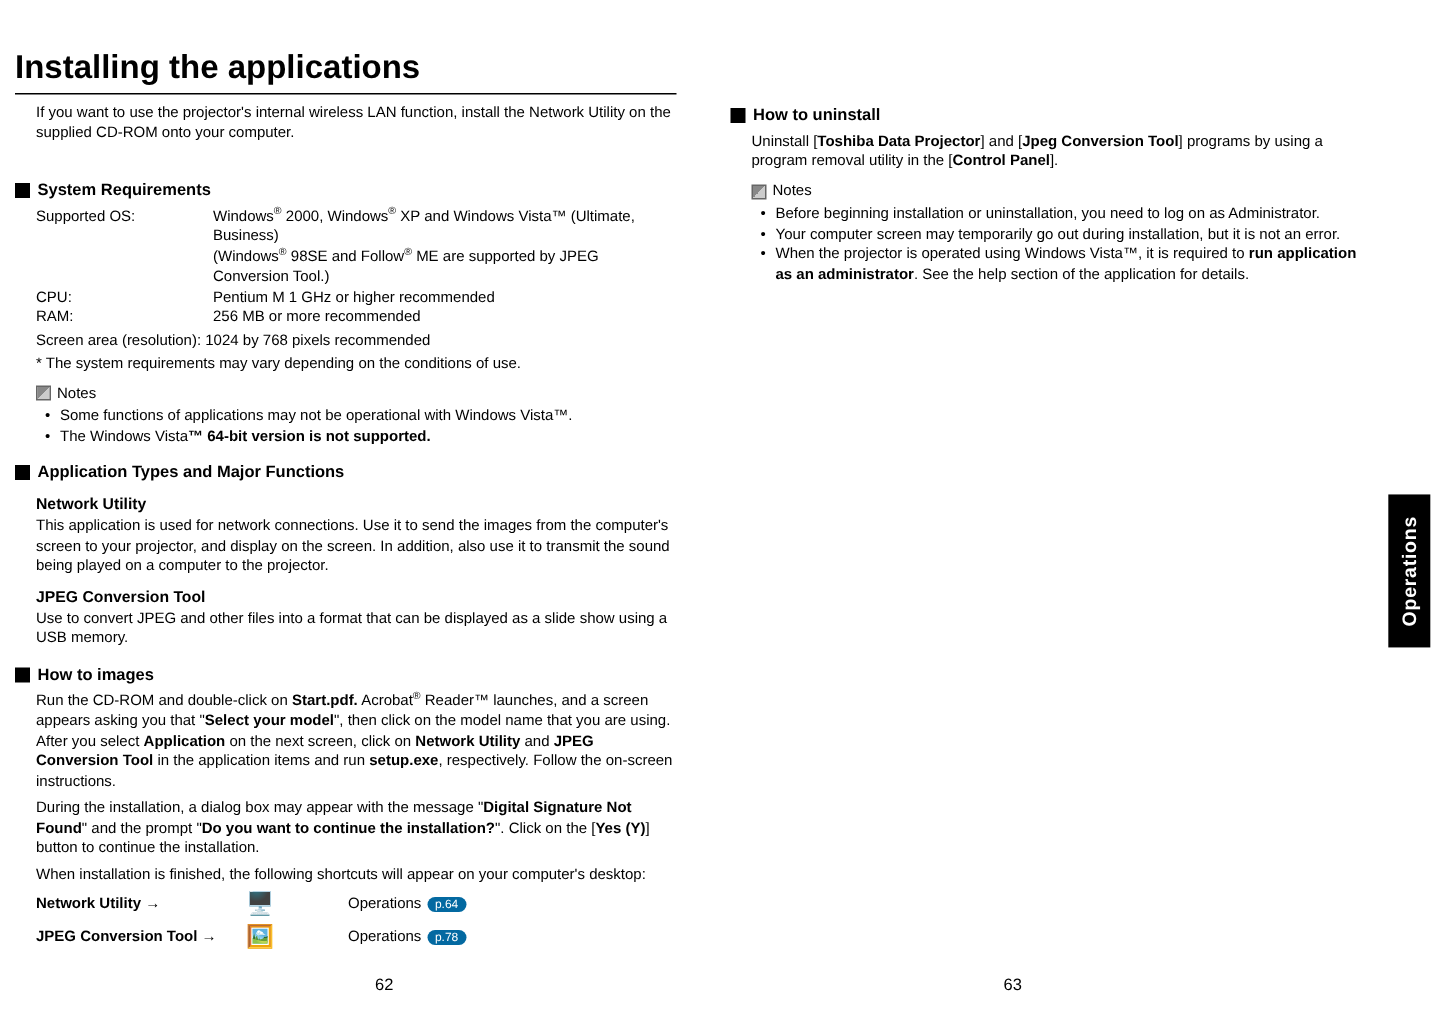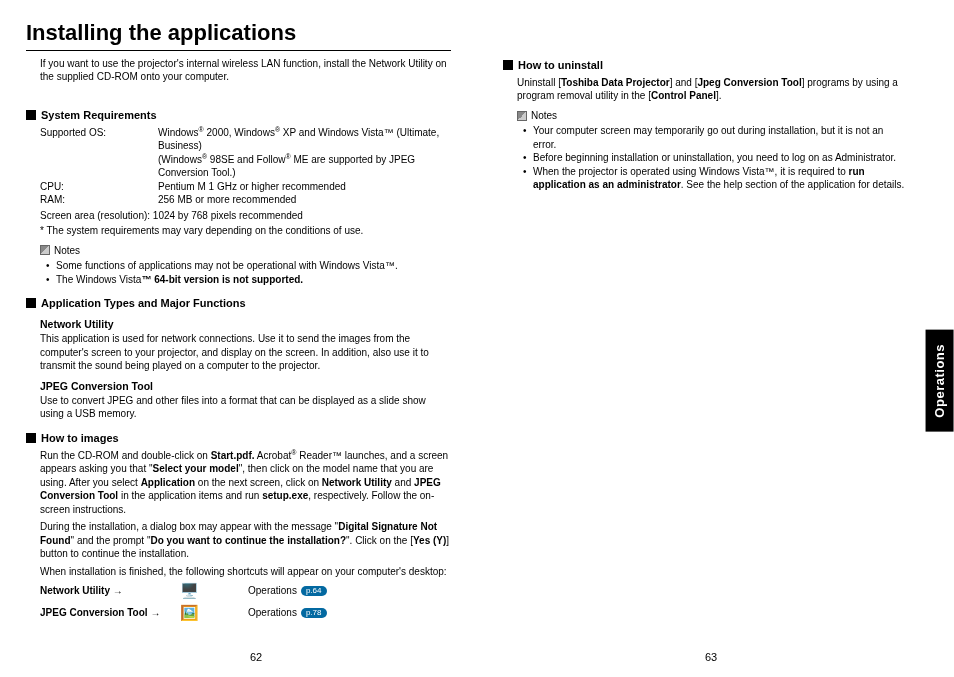--- a/index.html
+++ b/index.html
@@ -1,16 +1,16 @@
 <!DOCTYPE html>
 <html><head>
 <meta charset="utf-8">
 <style>
 body{margin:0;font-family:Arial,Helvetica,sans-serif;background:#fff;color:#000;width:954px;height:677px;position:relative;font-size:10px;line-height:1.35}
-.page{position:absolute;top:0;padding:18px 26px 0 26px;box-sizing:border-box}
+.page{position:absolute;top:12px;padding:18px 26px 0 10px;box-sizing:border-box}
 .left{left:0;width:477px}
 .right{left:477px;width:455px}
 h1{font-size:22px;font-weight:bold;margin:0 0 4px 0;border-bottom:1.5px solid #000;padding-bottom:2px}
 .intro{margin:6px 0 24px 14px}
 h2{font-size:11px;font-weight:bold;margin:10px 0 3px 0;display:flex;align-items:center;gap:5px}
 h2::before{content:"";display:inline-block;width:10px;height:10px;background:#000}
 .sec-body{margin-left:14px}
 .req-row{display:flex;margin:0}
 .req-label{width:118px;flex-shrink:0}
 .req-val{flex:1}
@@ -25,21 +25,21 @@
 .para{margin:0 0 4px 0}
 .shortcut-row{display:flex;align-items:center;margin:4px 0}
 .sc-label{width:140px;font-weight:bold}
 .sc-icon{width:18px;height:18px;margin-right:50px;display:inline-block;font-size:15px;line-height:18px;text-align:center}
 .sc-op{display:flex;align-items:center;gap:4px}
 .pill{background:#0369a1;color:#fff;border-radius:7px;padding:0 5px;font-size:8px;font-weight:normal}
 sup{font-size:7px;vertical-align:super;line-height:0}
 .tab{position:absolute;right:0;top:330px;background:#000;color:#fff;padding:14px 5px;font-weight:bold;font-size:13px;writing-mode:vertical-rl;transform:rotate(180deg);letter-spacing:.5px}
 .pgnum{position:absolute;bottom:12px;font-size:11px}
 .pn-left{left:250px}
-.pn-right{left:705px}
+.pn-right{left:669px}
 </style>
 </head>
 <body>
 
 <div class="page left">
   <h1>Installing the applications</h1>
   <div class="intro">If you want to use the projector's internal wireless LAN function, install the Network Utility on the supplied CD-ROM onto your computer.</div>
 
   <h2>
       <span>System Requirements</span>
@@ -113,22 +113,22 @@
   <h2>
       <span>How to uninstall</span>
     </h2>
   <div class="sec-body">
     <div class="para"><span>Uninstall [</span><b>Toshiba Data Projector</b><span>] and [</span><b>Jpeg Conversion Tool</b><span>] programs by using a program removal utility in the [</span><b>Control Panel</b><span>].</span></div>
     <h3>
         <span class="notes-mark"></span>
         <span>Notes</span>
       </h3>
     <ul>
+      <li>Before beginning installation or uninstallation, you need to log on as Administrator.</li>
       <li>Your computer screen may temporarily go out during installation, but it is not an error.</li>
-      <li>Before beginning installation or uninstallation, you need to log on as Administrator.</li>
       <li><span>When the projector is operated using Windows Vista™, it is required to </span><b>run application as an administrator</b><span>. See the help section of the application for details.</span></li>
     </ul>
   </div>
 </div>
 
 <div class="tab">Operations</div>
 <div class="pgnum pn-left">62</div>
 <div class="pgnum pn-right">63</div>
 
 </body></html>

